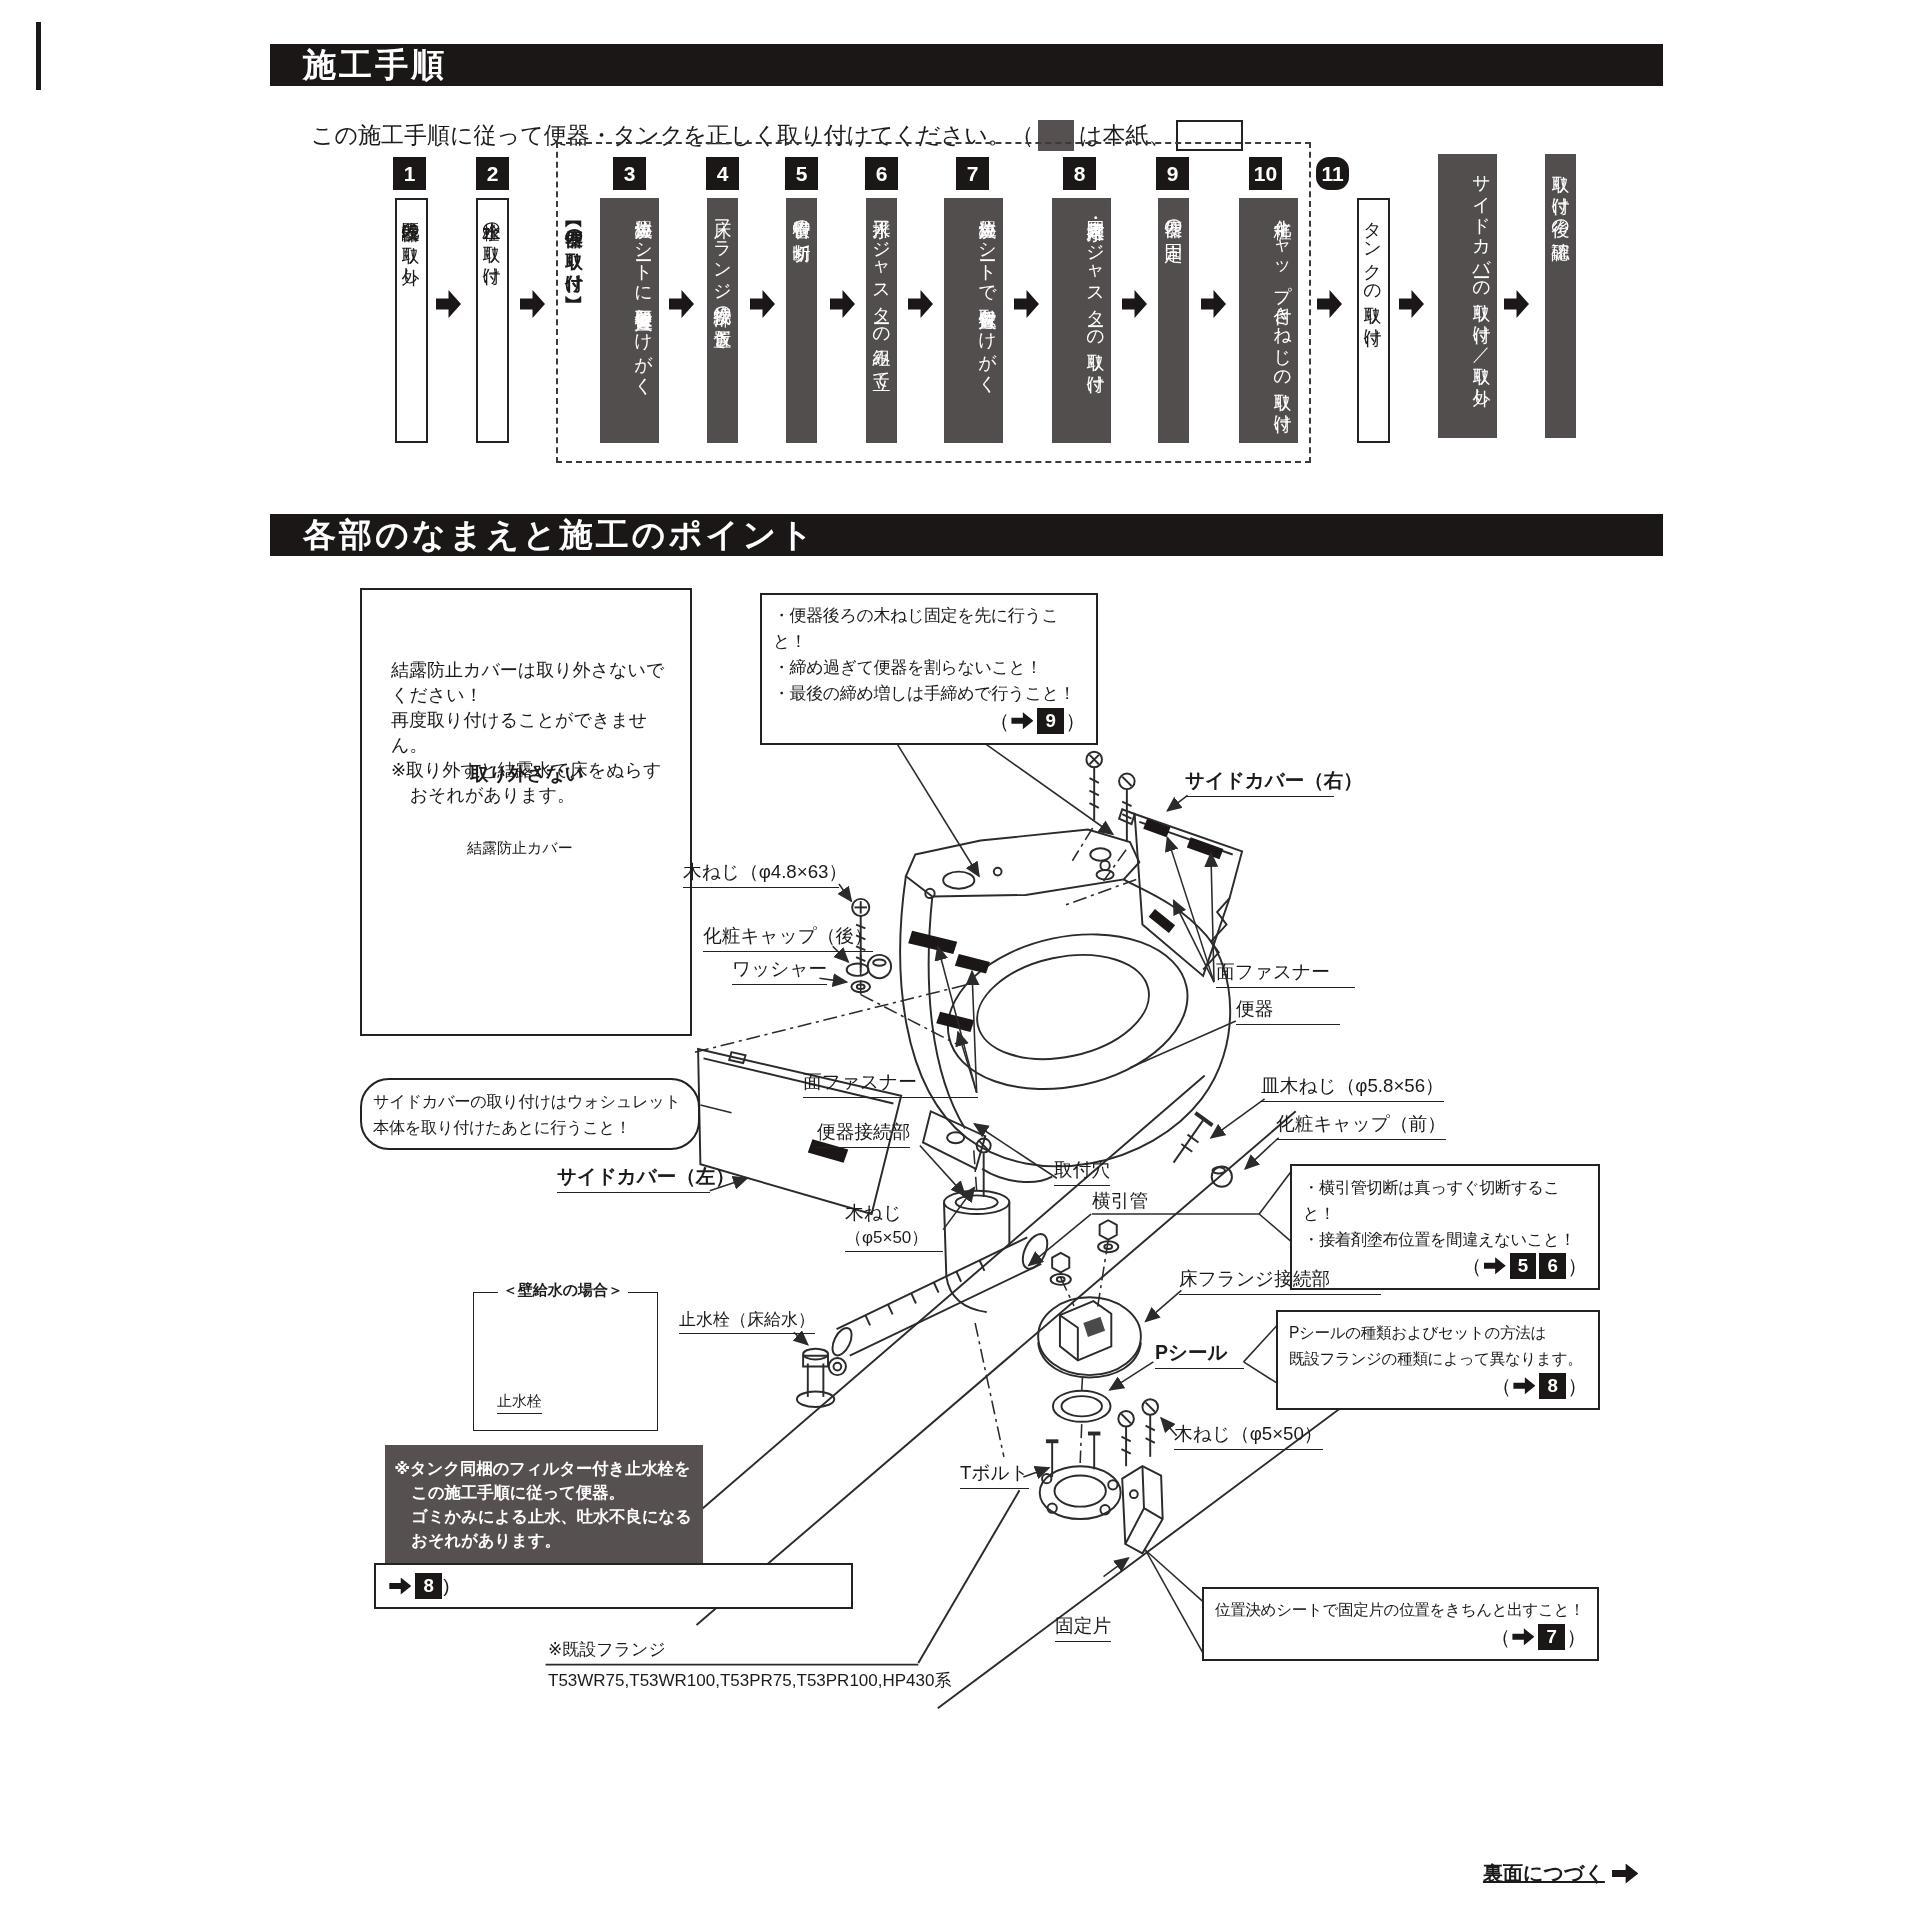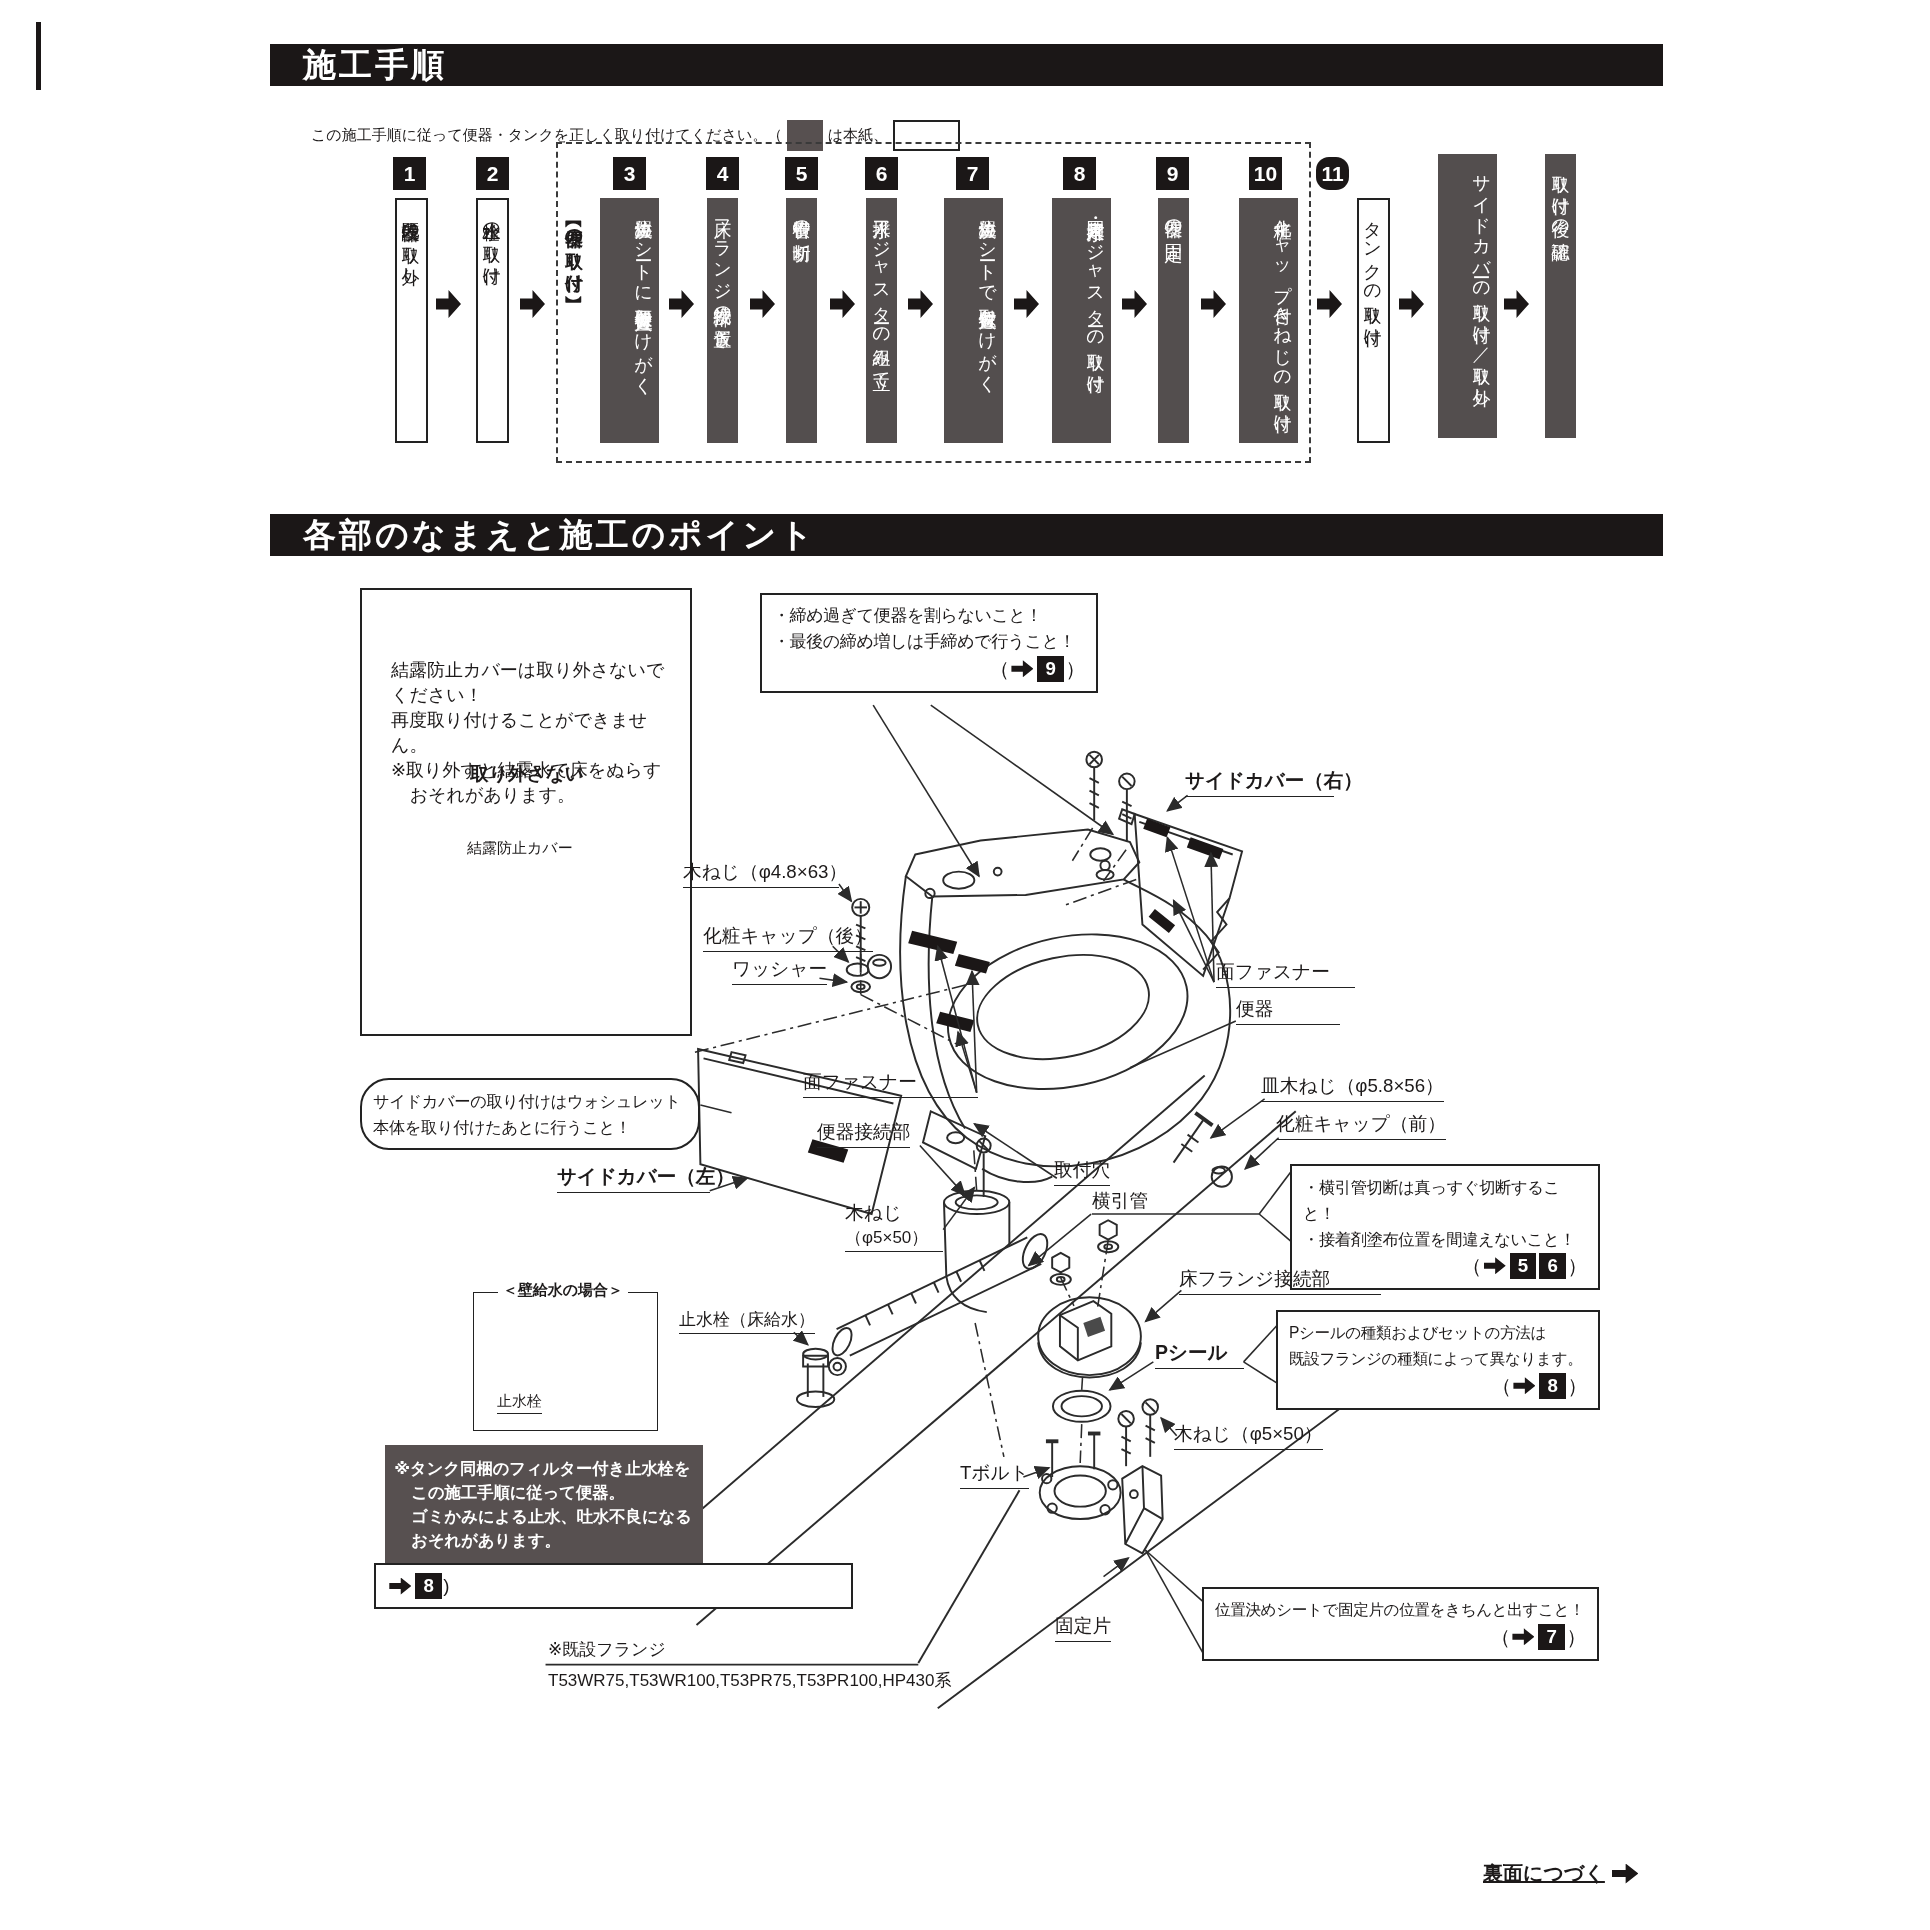--- a/index.html
+++ b/index.html
@@ -1,21 +1,21 @@
 <!DOCTYPE html>
 <html style="font-size:12.5px"><head>
 <meta charset="utf-8">
 <style>
   html,body{margin:0;padding:0;}
   body{width:1930px;height:1930px;position:relative;background:#fff;
        font-family:"Liberation Sans","DejaVu Sans",sans-serif;color:#1d1a1a;}
   .abs{position:absolute;}
   .bar{background:#1b1717;color:#fff;font-weight:bold;font-size:33px;
        height:42px;line-height:42px;padding-left:33px;letter-spacing:3.1px;box-sizing:border-box;}
-  .intro{font-size:15px;line-height:36px;white-space:nowrap;display:flex;align-items:center;gap:4.7px;}
+  .intro{font-size:23px;line-height:36px;white-space:nowrap;display:flex;align-items:center;gap:4.7px;}
   .legend-box{display:inline-block;width:36px;height:31px;vertical-align:middle;}
   .legend-gray{background:#575050;}
   .legend-white{background:#fff;border:2.3px solid #222;width:67px;box-sizing:border-box;}
   .dashedbox{border:2.3px dashed #3a3a3a;}
   .vbox{writing-mode:vertical-rl;text-orientation:upright;font-size:18px;line-height:29px;
         letter-spacing:0.8px;padding:7.8px 1.6px;box-sizing:border-box;top:198px;height:245px;}
   .vwhite{background:#fff;border:2.3px solid #222;color:#1d1a1a;}
   .vgray{background:#534e4e;color:#fff;border:none;}
   .vtall{top:154px;height:284px;}
   .badge{top:157px;height:33px;min-width:33px;background:#1b1717;color:#fff;font-weight:bold;
@@ -390,20 +390,21 @@
   <div>結露防止カバーは取り外さないで</div>
   <div>ください！</div>
   <div>再度取り付けることができません。</div>
   <div>※取り外すと結露水で床をぬらす</div>
   <div class="ind">おそれがあります。</div>
 </div>
 <div class="abs" style="left:470px;top:761px;font-size:18.7px;font-weight:bold;">取り外さない</div>
 <div class="abs smtext" style="left:467px;top:839px;">結露防止カバー</div>
 
 <div class="abs cbox" style="left:760px;top:593px;width:338px;">
+  <div>・便器後ろの木ねじ固定を先に行うこと！</div>
   <div>・締め過ぎて便器を割らないこと！</div>
   <div>・最後の締め増しは手締めで行うこと！</div>
   <div class="refline">
     <span>（</span>
     <span class="miniarrow"></span>
     <span class="chip">9</span>
     <span>）</span>
   </div>
 </div>
 

